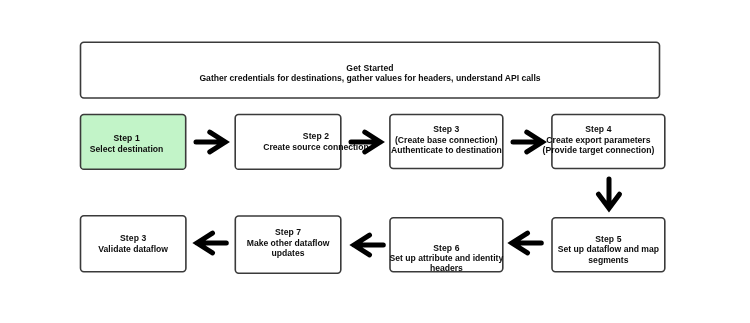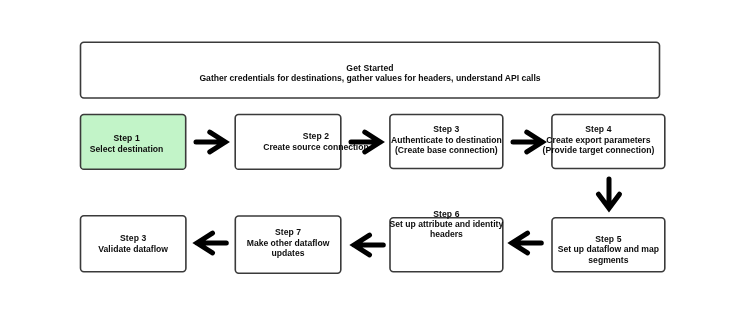--- a/index.html
+++ b/index.html
@@ -69,37 +69,37 @@
   </div>
 
   <div class="node" style="left:235.20px; top:114.50px; width:105.60px; height:54.80px;margin-left:28px;">
     <div class="t">Step 2</div>
     <div class="s">Create source connection</div>
 
   </div>
 
   <div class="node three" style="left:389.90px; top:114.50px; width:112.90px; height:54.00px;">
     <div class="t">Step 3</div>
+    <div class="s">(Create base connection)</div>
     <div class="s">Authenticate to destination</div>
-    <div class="s">(Create base connection)</div>
   </div>
 
   <div class="node three" style="left:551.90px; top:114.50px; width:93px; height:54.00px;">
     <div class="t">Step 4</div>
     <div class="s">Create export parameters</div>
     <div class="s">(Provide target connection)</div>
   </div>
 
   <div class="node three" style="left:552.00px; top:217.80px; width:112.80px; height:67px;">
     <div class="t">Step 5</div>
     <div class="s">Set up dataflow and map</div>
     <div class="s">segments</div>
   </div>
 
-  <div class="node three" style="left:390.00px; top:201px; width:112.80px; height:50px;">
+  <div class="node three" style="left:390.00px; top:235px; width:112.80px; height:50px;">
     <div class="t">Step 6</div>
     <div class="s">Set up attribute and identity</div>
     <div class="s">headers</div>
   </div>
 
   <div class="node three" style="left:235.30px; top:216.00px; width:105.50px; height:57.20px;">
     <div class="t">Step 7</div>
     <div class="s">Make other dataflow</div>
     <div class="s">updates</div>
   </div>

